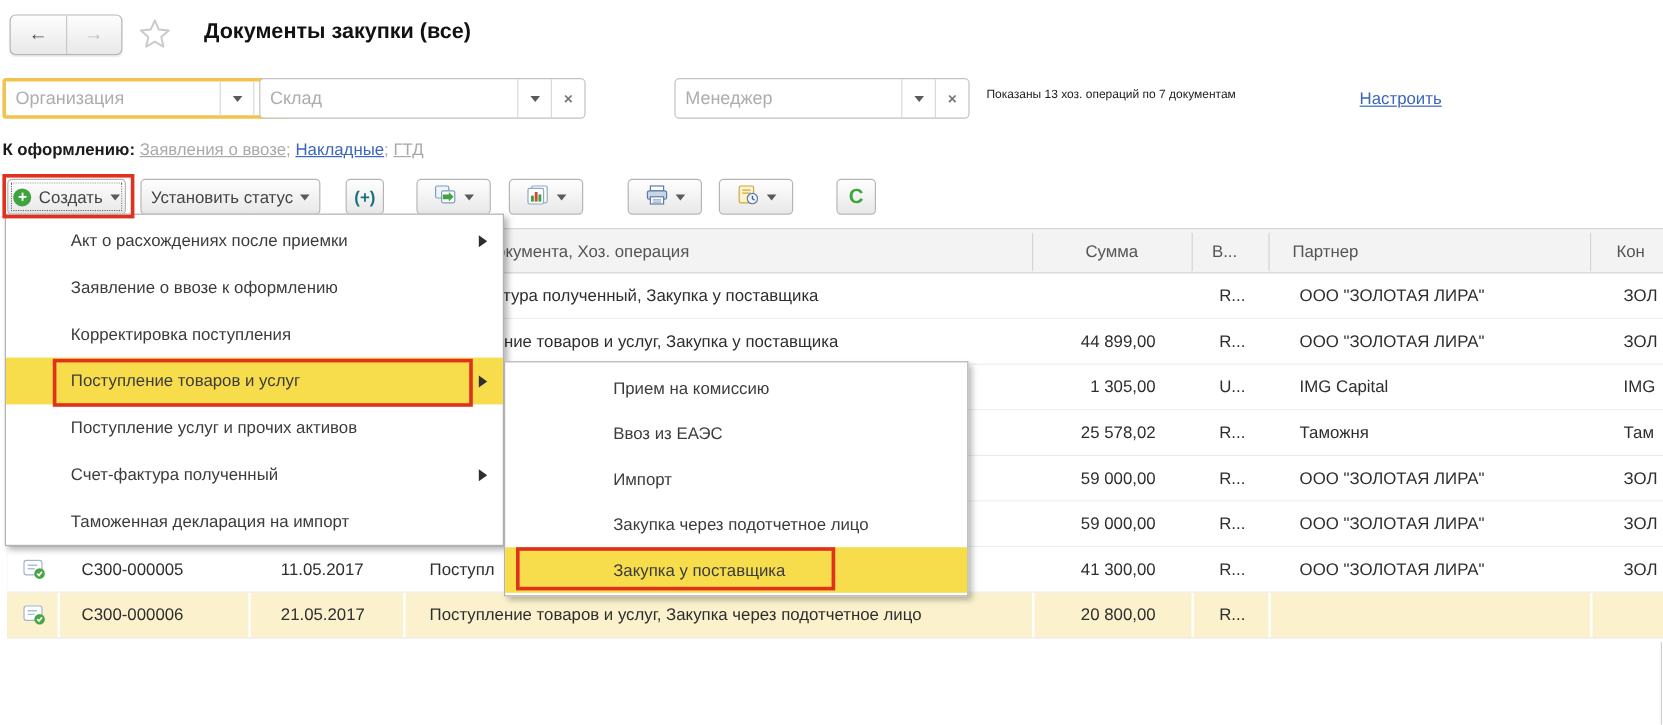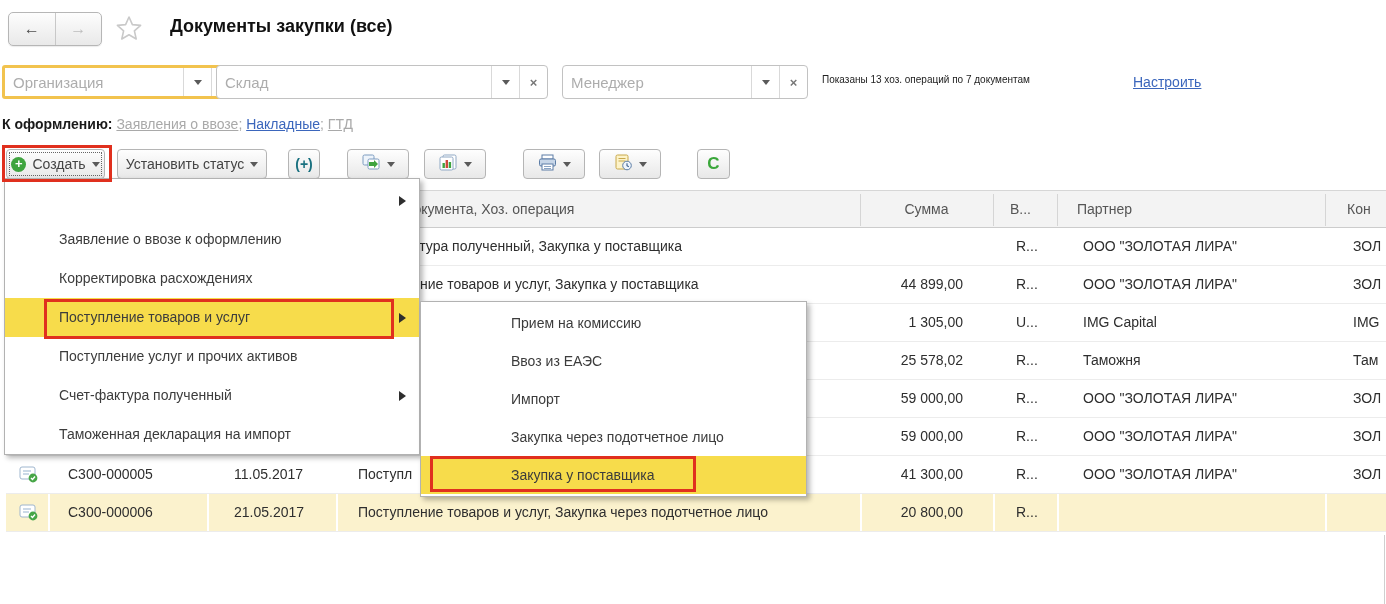--- a/index.html
+++ b/index.html
@@ -111,21 +111,21 @@
 
 <div class="abs finput focused" style="left:2px;width:240px;">
   <div class="ph">Организация</div>
   <div class="ctl">
       <span class="caret-down"></span>
     </div>
   <div class="ctl">
       <span class="clear-x">×</span>
     </div>
 </div>
-<div class="abs finput" style="left:216px;width:332px;">
+<div class="abs finput" style="left:216px;width:272px;">
   <div class="ph">Склад</div>
   <div class="ctl">
       <span class="caret-down"></span>
     </div>
   <div class="ctl">
       <span class="clear-x">×</span>
     </div>
 </div>
 <div class="abs finput" style="left:562px;width:246px;">
   <div class="ph">Менеджер</div>
@@ -300,27 +300,28 @@
   <div class="gap" style="left:201px;"></div>
   <div class="gap" style="left:330px;"></div>
   <div class="gap" style="left:854px;"></div>
   <div class="gap" style="left:987px;"></div>
   <div class="gap" style="left:1051px;"></div>
   <div class="gap" style="left:1319px;"></div>
 </div>
 
 <div class="abs menu menu-main" style="z-index:40;">
   <div class="mitem">
+    <span>Акт о расхождениях после приемки</span>
     <span class="subarrow"></span>
   </div>
   <div class="mitem">
     <span>Заявление о ввозе к оформлению</span>
   </div>
   <div class="mitem">
-    <span>Корректировка расхождениях</span>
+    <span>Корректировка поступления</span>
   </div>
   <div class="mitem hl">
     <span>Поступление товаров и услуг</span>
     <span class="subarrow"></span>
   </div>
   <div class="mitem">
     <span>Поступление услуг и прочих активов</span>
   </div>
   <div class="mitem">
     <span>Счет-фактура полученный</span>

